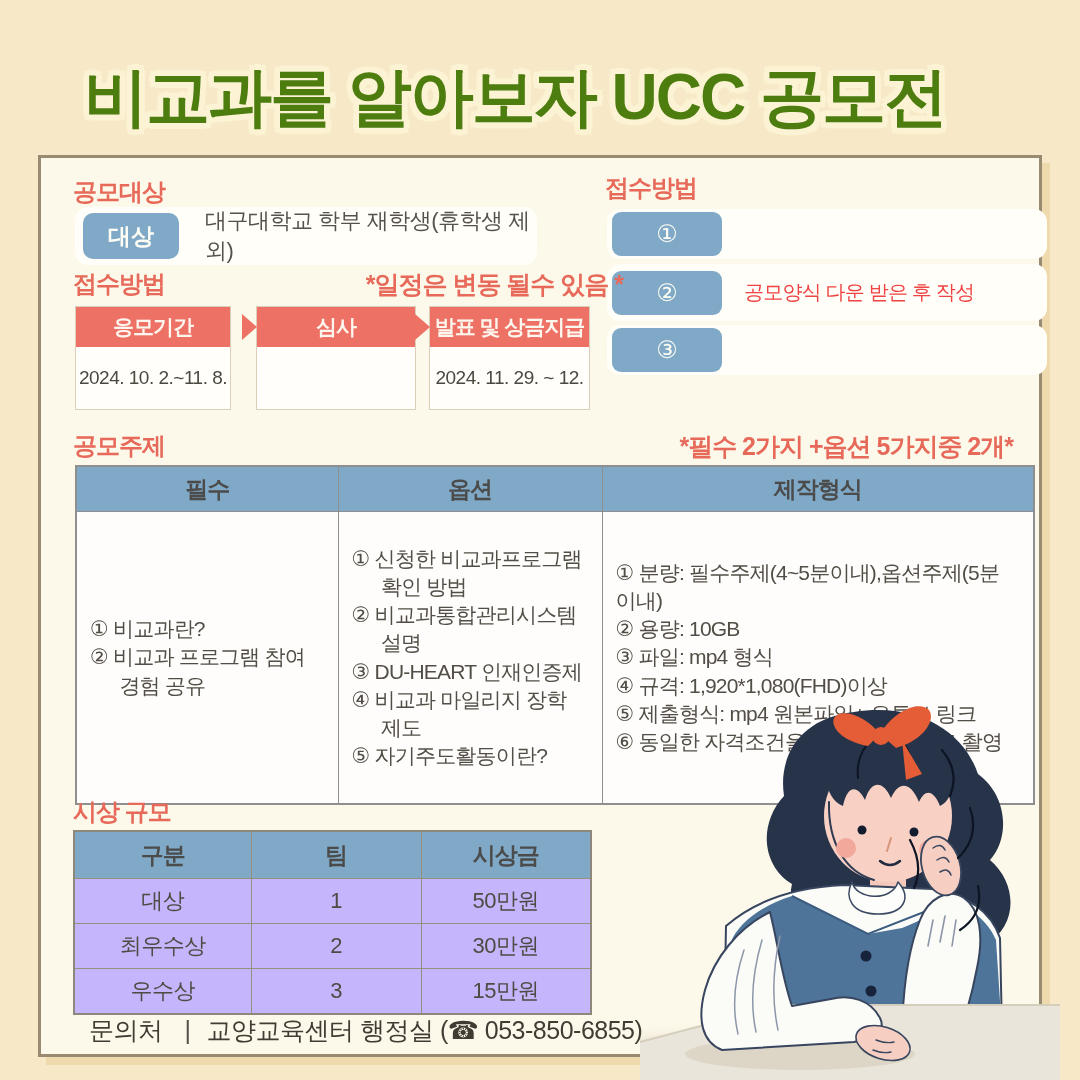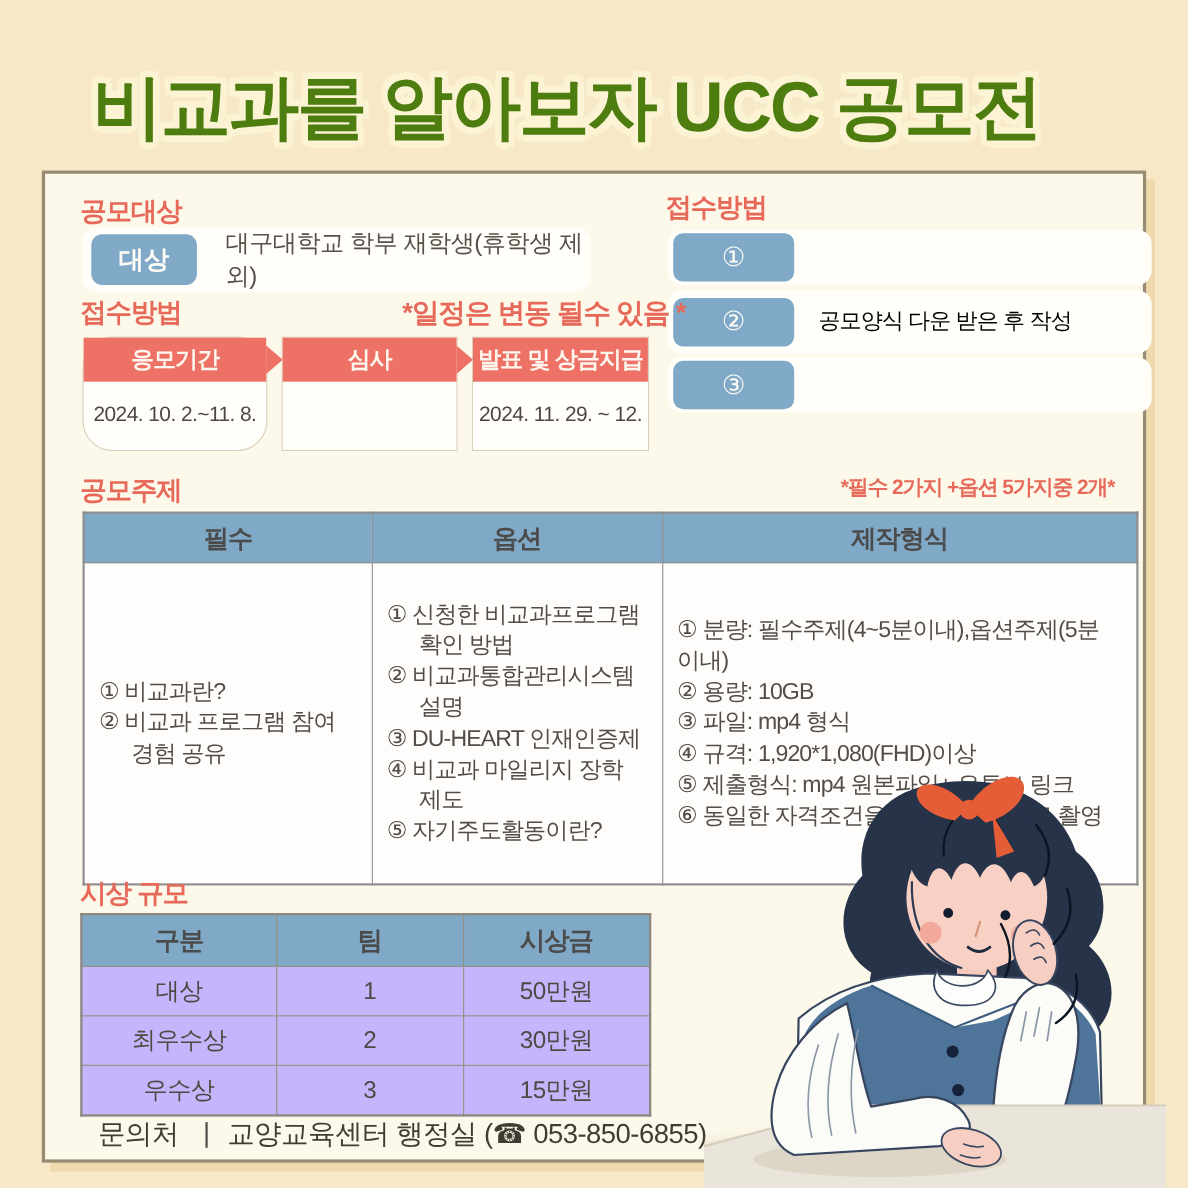--- a/index.html
+++ b/index.html
@@ -32,38 +32,38 @@
   
   .h-apply{left:564px;top:14px;}
   .step-pill{left:566px;width:440px;}
   .step-1{top:51px;height:50px;}
   .step-2{top:106px;height:57px;}
   .step-3{top:167px;height:50px;}
   .step-num{margin-left:5px;width:110px;height:44px;background:#7fa9c6;border-radius:9px;color:#fdfcf5;
     font-size:24px;display:flex;align-items:center;justify-content:center;flex:0 0 auto;}
   .step-text{margin-left:22px;display:flex;flex-direction:column;justify-content:center;line-height:1.15;}
   .step-line1{font-size:21px;color:#56524b;letter-spacing:-0.8px;white-space:nowrap;}
-  .step-line2{font-size:20px;color:#000000;letter-spacing:-0.8px;white-space:nowrap;}
+  .step-line2{font-size:20px;color:#ef4444;letter-spacing:-0.8px;white-space:nowrap;}
   
   .h-sched{left:32px;top:110px;}
   .sched-note{right:416px;top:110px;font-size:25px;}
   .stage{position:absolute;top:148px;height:104px;box-sizing:border-box;background:#fffefa;border:1px solid #dccfb9;}
-  .stage-1{left:34px;width:168px;border-radius:27px;}
+  .stage-1{left:34px;width:156px;}
   .stage-2{left:215px;width:160px;}
   .stage-3{left:388px;width:161px;}
   .stage-h{height:40px;background:#ed7164;color:#fdf6ee;font-size:21px;font-weight:700;
     display:flex;align-items:center;justify-content:center;position:relative;letter-spacing:-1px;white-space:nowrap;}
   .stage-2 .stage-h::before,.stage-3 .stage-h::before{
     content:"";position:absolute;left:-15px;top:50%;transform:translateY(-50%);
     border-top:13px solid transparent;border-bottom:13px solid transparent;border-left:15px solid #ed7164;}
   .stage-d{height:62px;display:flex;align-items:center;justify-content:center;
     font-size:19px;color:#4c4840;letter-spacing:-0.5px;white-space:nowrap;}
   
   .h-topics{left:32px;top:272px;}
-  .topics-note{right:26px;top:272px;font-size:19px;}
+  .topics-note{right:26px;top:272px;font-size:25px;}
   table{border-collapse:collapse;padding-left:48px;}
   .topics-table{position:absolute;left:34px;top:307px;width:958px;table-layout:fixed;background:#fefdfb;border:2px solid #8f8f8f;}
   .topics-table th{background:#7fa9c6;color:#4b4b4b;font-size:23px;font-weight:700;height:42px;border:1px solid #8f8f8f;letter-spacing:-1px;}
   .topics-table td{height:271px;border:1px solid #8f8f8f;vertical-align:middle;padding:10px 13px;
     font-size:21px;color:#524d46;line-height:1.34;letter-spacing:-0.8px;}
   .cell-list{list-style:none;margin:0;padding:0;}
   .cell-list li{margin:0;}
   .hang li{padding-left:1.4em;text-indent:-1.4em;}
   
   .h-awards{left:32px;top:638px;}

